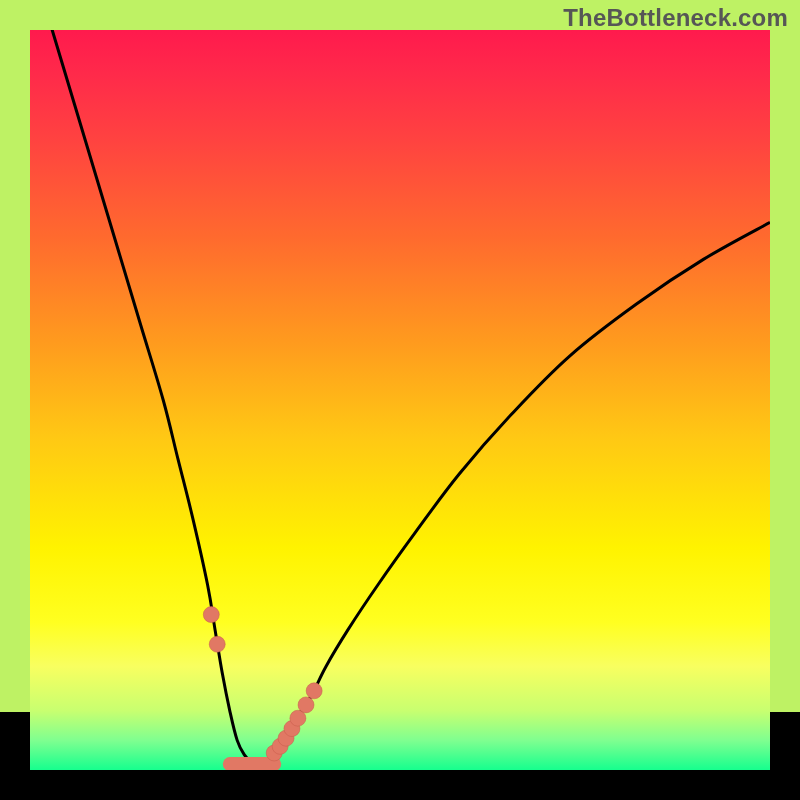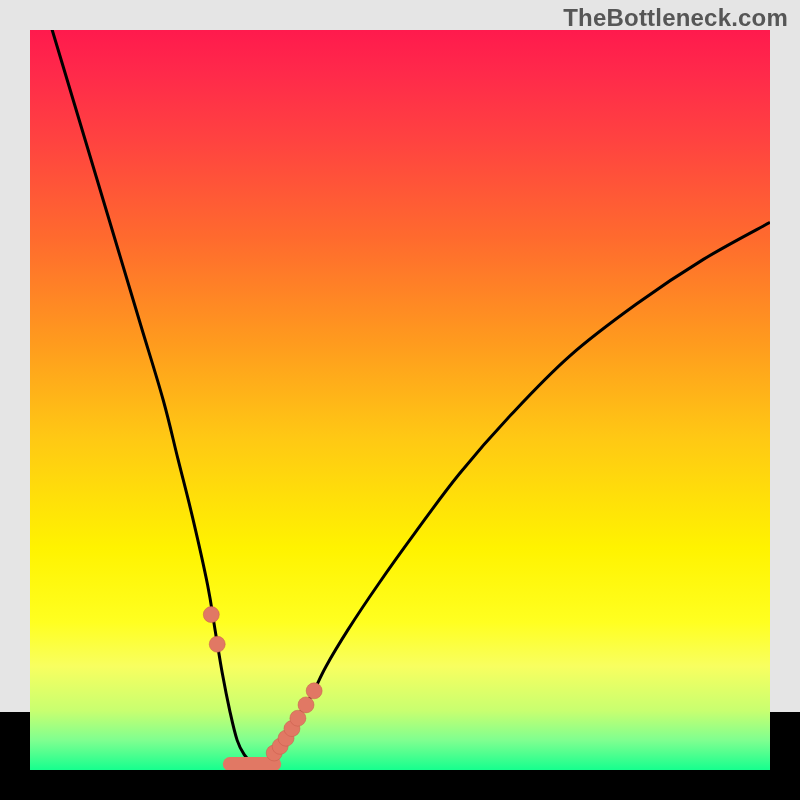--- a/index.html
+++ b/index.html
@@ -1,21 +1,21 @@
 <!DOCTYPE html>
 <html><head>
 <meta charset="utf-8">
 <style>
   * { margin: 0; padding: 0; box-sizing: border-box; }
   html, body { width: 800px; height: 800px; overflow: hidden; background: #000; }
   .frame {
     position: relative;
     width: 800px;
     height: 712px;
-    background: #e5e5e5;
+    background: #bef264;
   }
   .watermark {
     position: absolute;
     top: 4px;
     right: 12px;
     font-family: Arial, Helvetica, sans-serif;
     font-size: 24px;
     font-weight: 600;
     color: #565656;
     letter-spacing: 0.2px;

